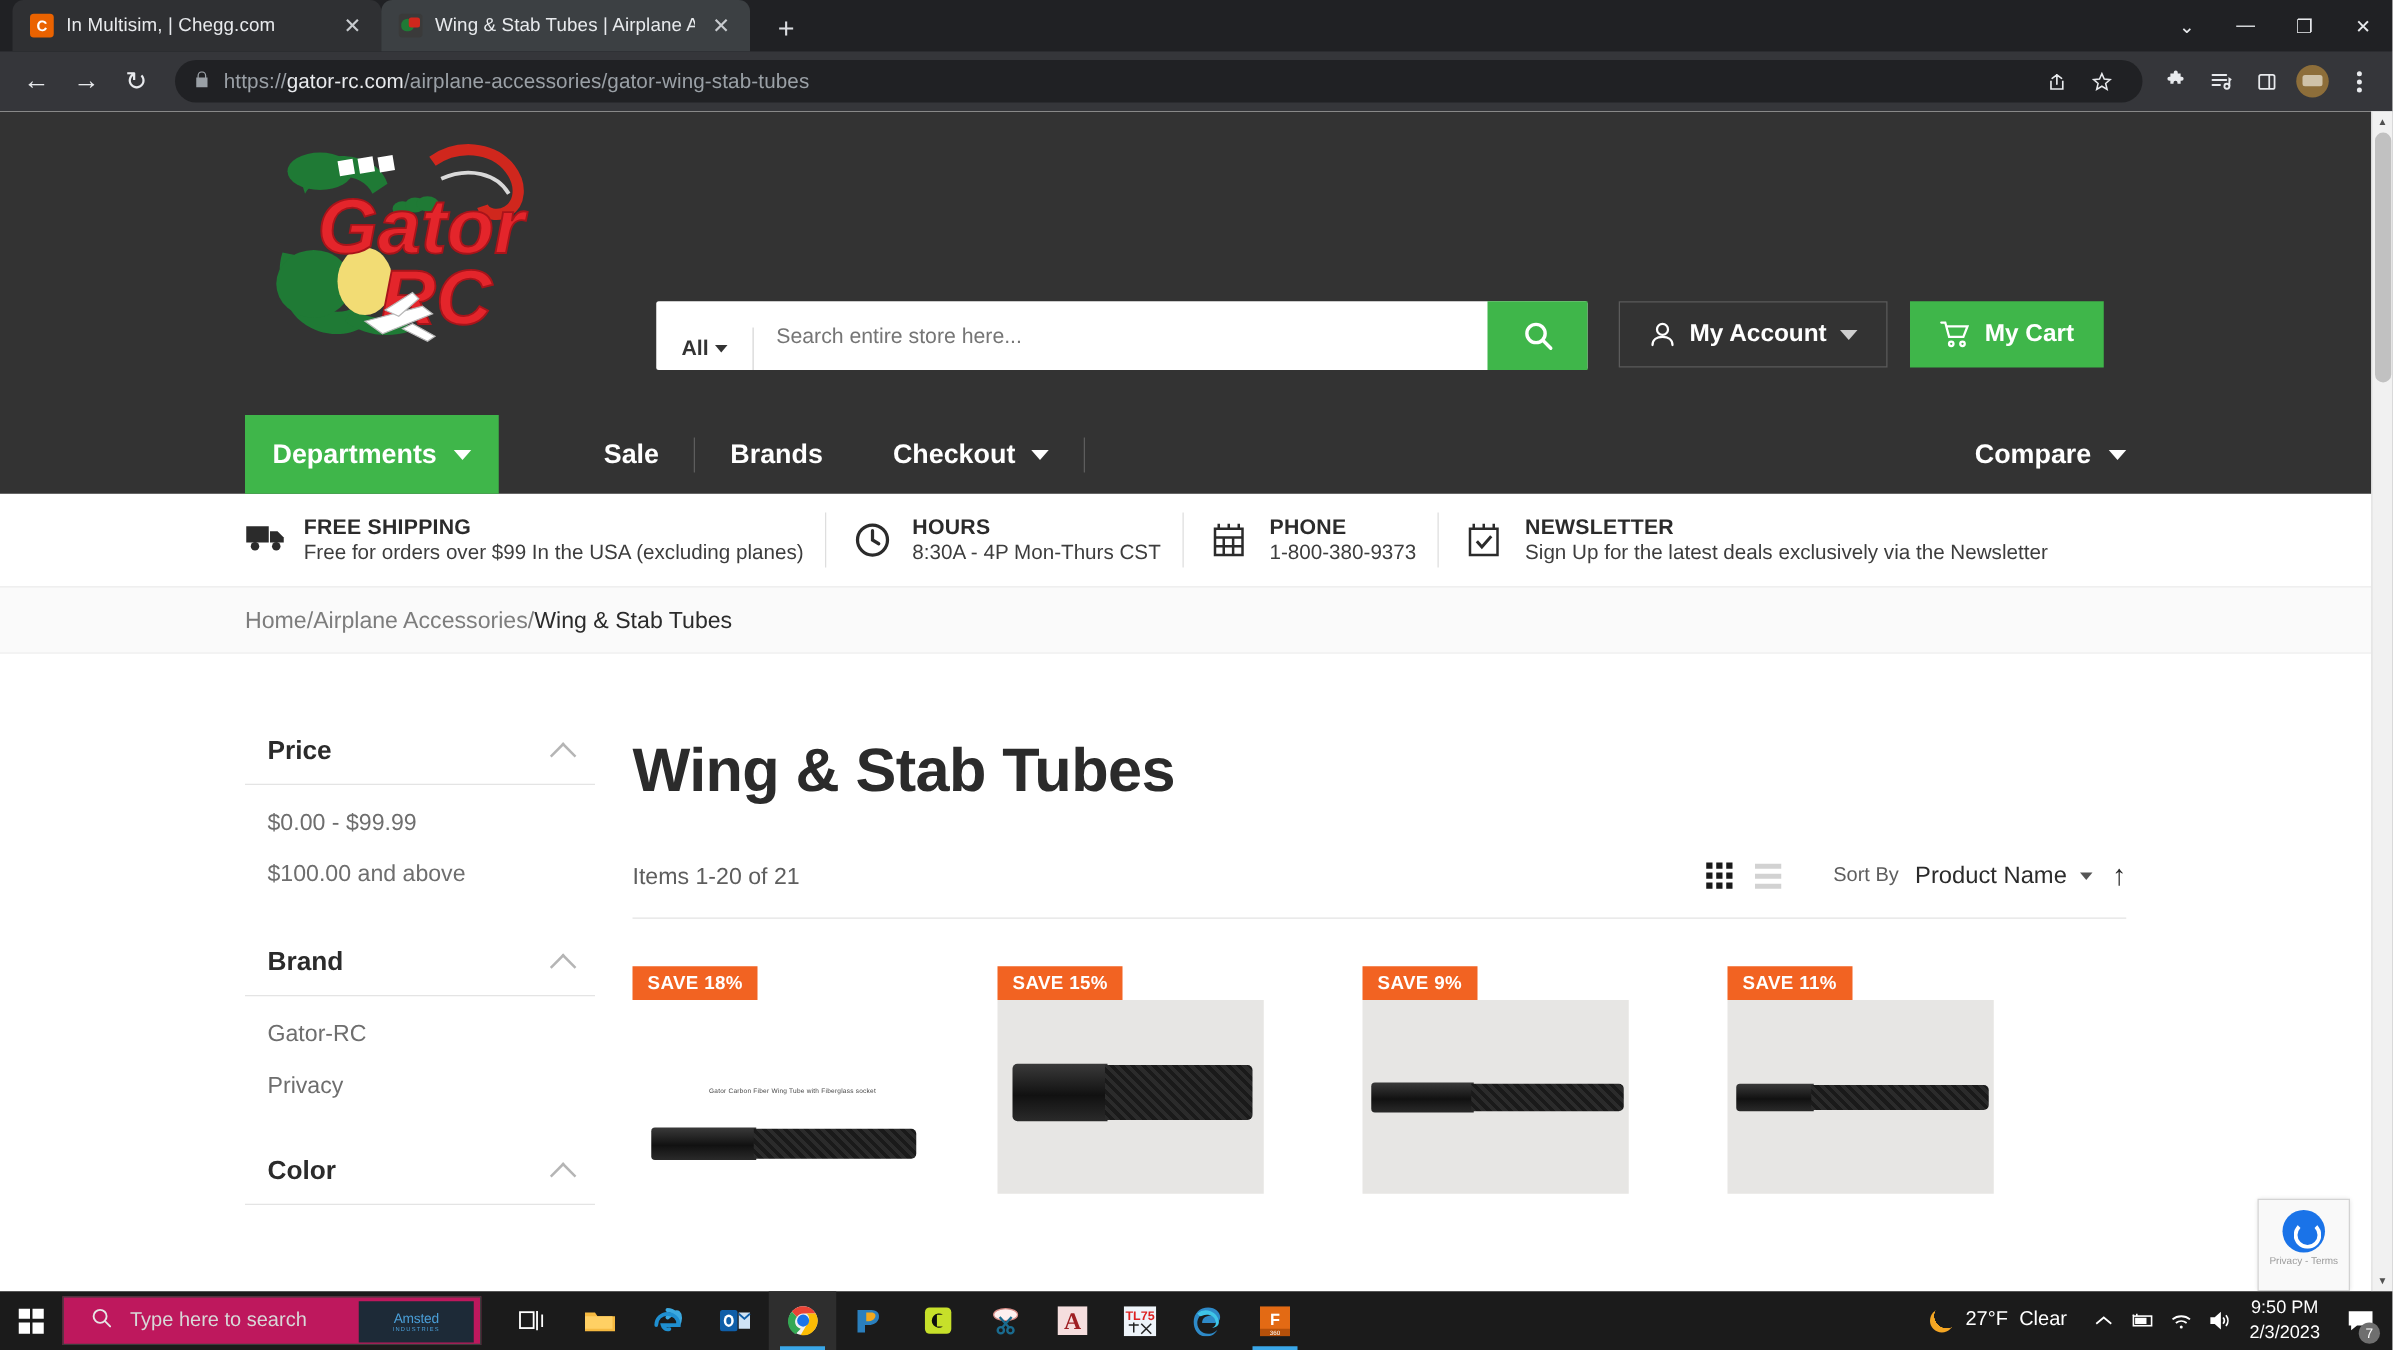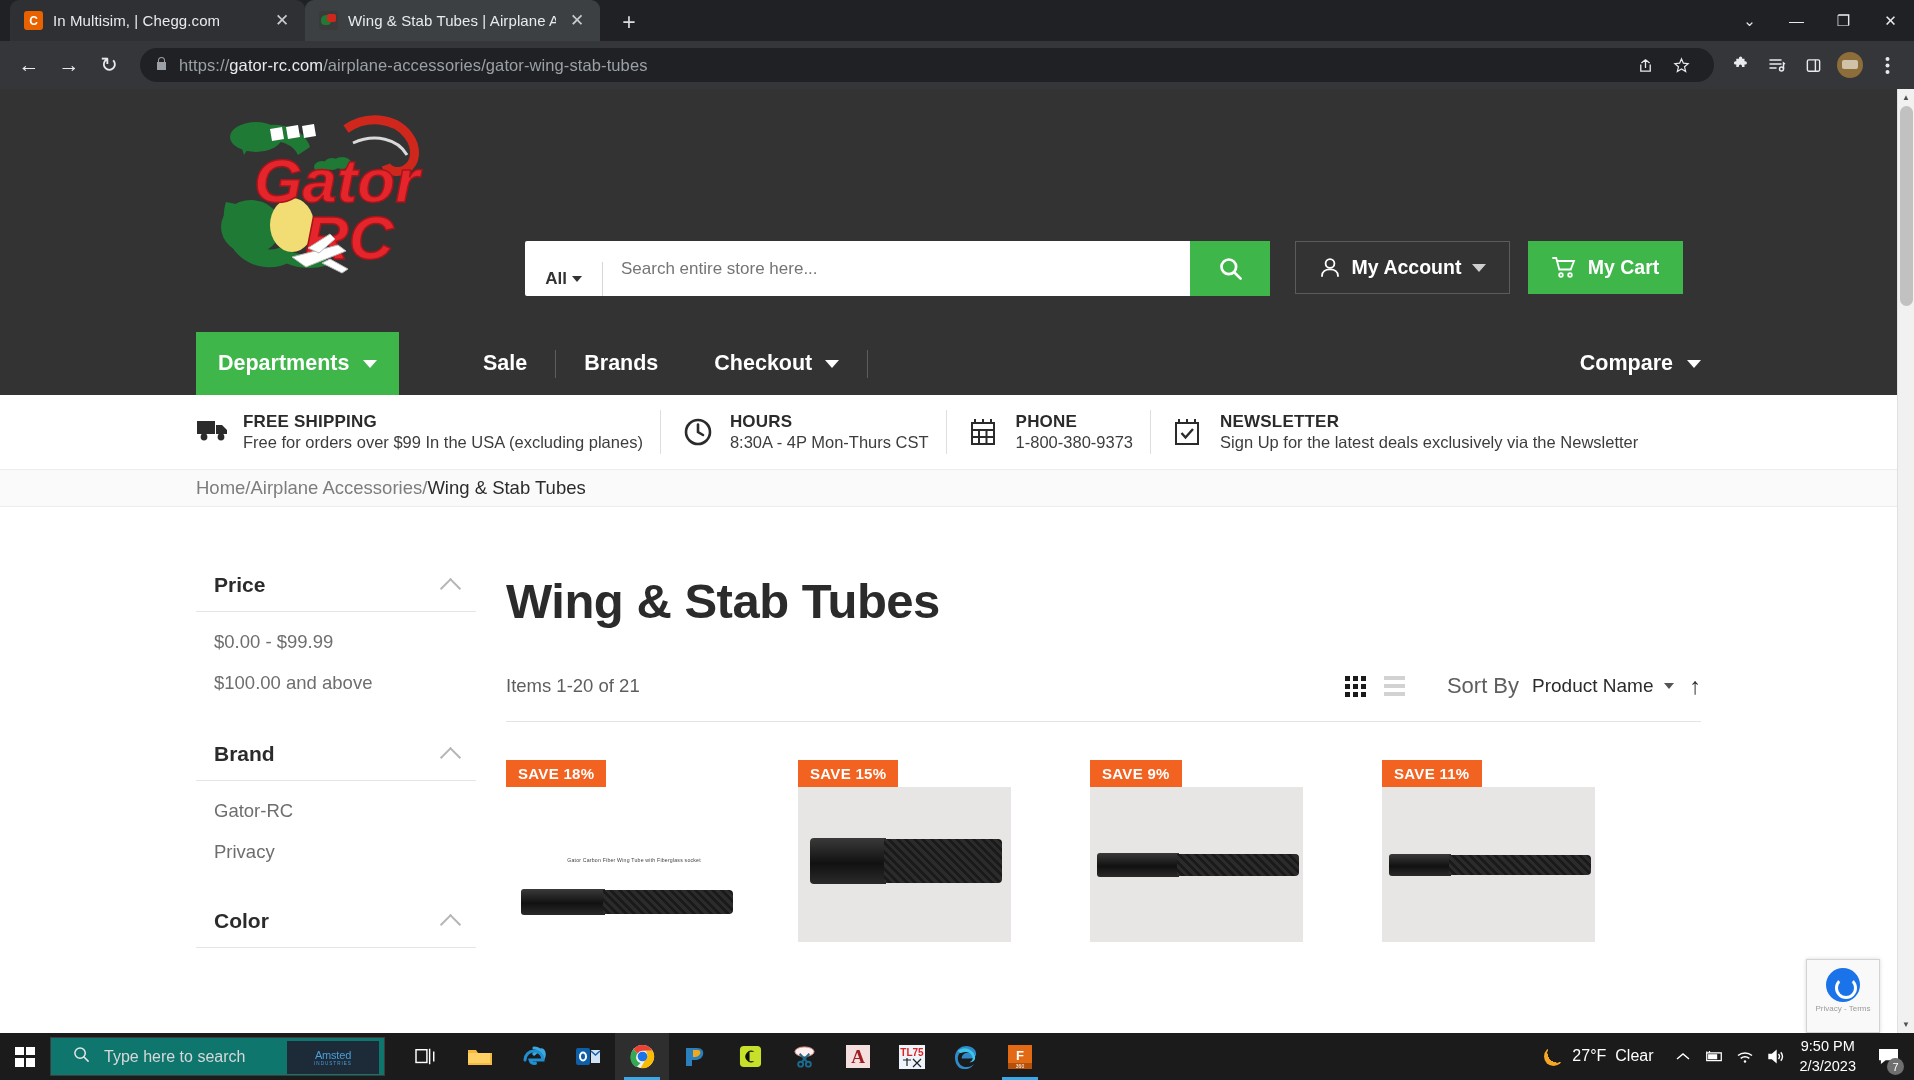--- a/index.html
+++ b/index.html
@@ -86,21 +86,21 @@
 
   
   .infostrip { background:#fff; height:74px; display:flex; align-items:center; padding-left:196px; }
   .infoitem { display:flex; align-items:center; gap:13px; padding-right:17px; height:44px; }
   .infoitem + .infoitem { border-left:1px solid #dedede; padding-left:22px; }
   .infoicon { width:34px; height:30px; flex:none; color:#2b2b2b; }
   .infotext .t1 { font-size:17px; font-weight:bold; color:#2b2b2b; letter-spacing:.2px; line-height:1.25; }
   .infotext .t2 { font-size:16.5px; color:#3d3d3d; line-height:1.3; }
 
   
-  .crumbbar { background:#fafafa; height:38px; border-top:1px solid #ececec; border-bottom:1px solid #ececec; display:flex; align-items:center; padding-left:196px; }
+  .crumbbar { background:#fafafa; height:54px; border-top:1px solid #ececec; border-bottom:1px solid #ececec; display:flex; align-items:center; padding-left:196px; }
   .crumb { font-size:18.5px; color:#7d7d7d; }
   .crumb .cur { color:#2b2b2b; }
 
   
   .content { display:flex; padding:66px 0 0 196px; background:#fff; }
   .sidebar { width:280px; flex:none; }
   .filt-head { display:flex; align-items:center; justify-content:space-between; padding:0 18px 14px 18px; border-bottom:1px solid #e4e4e4; }
   .filt-title { font-size:21px; font-weight:bold; color:#2b2b2b; }
   .chev-up { width:15px; height:15px; border-left:2.5px solid #b5b5b5; border-top:2.5px solid #b5b5b5; transform:rotate(45deg); margin-top:6px; }
   .filt-opt { font-size:18.5px; color:#6e6e6e; padding:19px 18px 0 18px; }
@@ -109,21 +109,21 @@
 
   .products { flex:1; padding-left:30px; padding-right:196px; }
   .page-title { font-size:49px; font-weight:bold; color:#2b2b2b; letter-spacing:-.5px; margin-bottom:44px; }
   .toolbar2 { display:flex; align-items:center; padding-bottom:22px; border-bottom:1px solid #e4e4e4; }
   .itemcount { font-size:18.5px; color:#5e5e5e; }
   .tools-r { margin-left:auto; display:flex; align-items:center; gap:0; }
   .grid-ico { display:grid; grid-template-columns:repeat(3,5px); grid-template-rows:repeat(3,5px); gap:3px; margin-right:18px; }
   .grid-ico i { background:#1a1a1a; display:block; }
   .list-ico { display:flex; flex-direction:column; gap:4px; margin-right:42px; }
   .list-ico i { display:block; width:21px; height:4px; background:#d2d2d2; }
-  .sortby-lbl { font-size:22px; color:#5e5e5e; margin-right:13px; }
+  .sortby-lbl { font-size:16px; color:#5e5e5e; margin-right:13px; }
   .sortsel { font-size:19px; color:#2b2b2b; position:relative; padding-right:16px; }
   .sortsel .dd { position:absolute; right:-4px; top:8px; width:0;height:0;border-left:5px solid transparent;border-right:5px solid transparent;border-top:6px solid #555; }
   .sortdir { margin-left:20px; font-size:23px; color:#2b2b2b; line-height:1; }
 
   .grid { display:flex; gap:36px; margin-top:38px; }
   .card { width:256px; position:relative; }
   .badge { position:absolute; left:0; top:0; background:#f26322; color:#fff; font-size:15px; font-weight:bold; padding:5px 12px; letter-spacing:.3px; z-index:2; }
   .pimg { margin-top:27px; height:155px; display:flex; align-items:center; justify-content:center; position:relative; overflow:hidden; }
   .pimg.plain { background:#fff; }
   .pimg.photo { background:#e7e6e4; width:213px; margin-left:0; }
@@ -136,21 +136,21 @@
   .recaptcha { position:absolute; right:17px; bottom:0; width:74px; height:74px; background:#f9f9f9; border:1px solid #d3d3d3; box-shadow:0 0 4px rgba(0,0,0,.15); text-align:center; }
   .rc-logo { width:34px; height:34px; margin:8px auto 2px; border-radius:50%; background:#1a73e8; position:relative; }
   .rc-logo::after{content:"";position:absolute;left:9px;top:9px;width:16px;height:16px;border:3px solid #fff;border-radius:50%;border-top-color:transparent;}
   .rc-txt { font-size:8px; color:#9b9b9b; line-height:1.2; }
 
   
   .taskbar { height:47px; background:#1b1b1b; display:flex; align-items:center; flex:none; }
   .start { width:50px; height:47px; display:flex; align-items:center; justify-content:center; }
   .winlogo { width:20px; height:20px; display:grid; grid-template-columns:1fr 1fr; grid-template-rows:1fr 1fr; gap:2.5px; }
   .winlogo i { background:#fff; display:block; }
-  .tb-search { width:335px; height:39px; background:#0f766e; display:flex; align-items:center; gap:14px; padding-left:22px; position:relative; border:1px solid #3c3c3c;}
+  .tb-search { width:335px; height:39px; background:#be185d; display:flex; align-items:center; gap:14px; padding-left:22px; position:relative; border:1px solid #3c3c3c;}
   .tb-search .mag { font-size:17px; color:#e6e6e6; }
   .tb-search .ph { font-size:16px; color:#d8d8d8; }
   .amsted { position:absolute; right:5px; top:3px; width:92px; height:33px; background:#1d2a37; display:flex; flex-direction:column; align-items:center; justify-content:center; }
   .amsted .a1 { font-size:11px; font-weight:normal; color:#4a9fd8; letter-spacing:-.2px; }
   .amsted .a2 { font-size:4.6px; color:#4a9fd8; letter-spacing:1px; }
   .tbicons { display:flex; align-items:center; gap:0; margin-left:14px; }
   .tbi { width:54px; height:47px; display:flex; align-items:center; justify-content:center; position:relative; }
   .tbi.activeapp { background:#2e2e2e; }
   .tbi.activeapp::after,.tbi.underline::after { content:""; position:absolute; left:9px; right:9px; bottom:0; height:3px; background:#3aa7e8; }
   .tray { margin-left:auto; display:flex; align-items:center; gap:0; padding-right:6px; }

